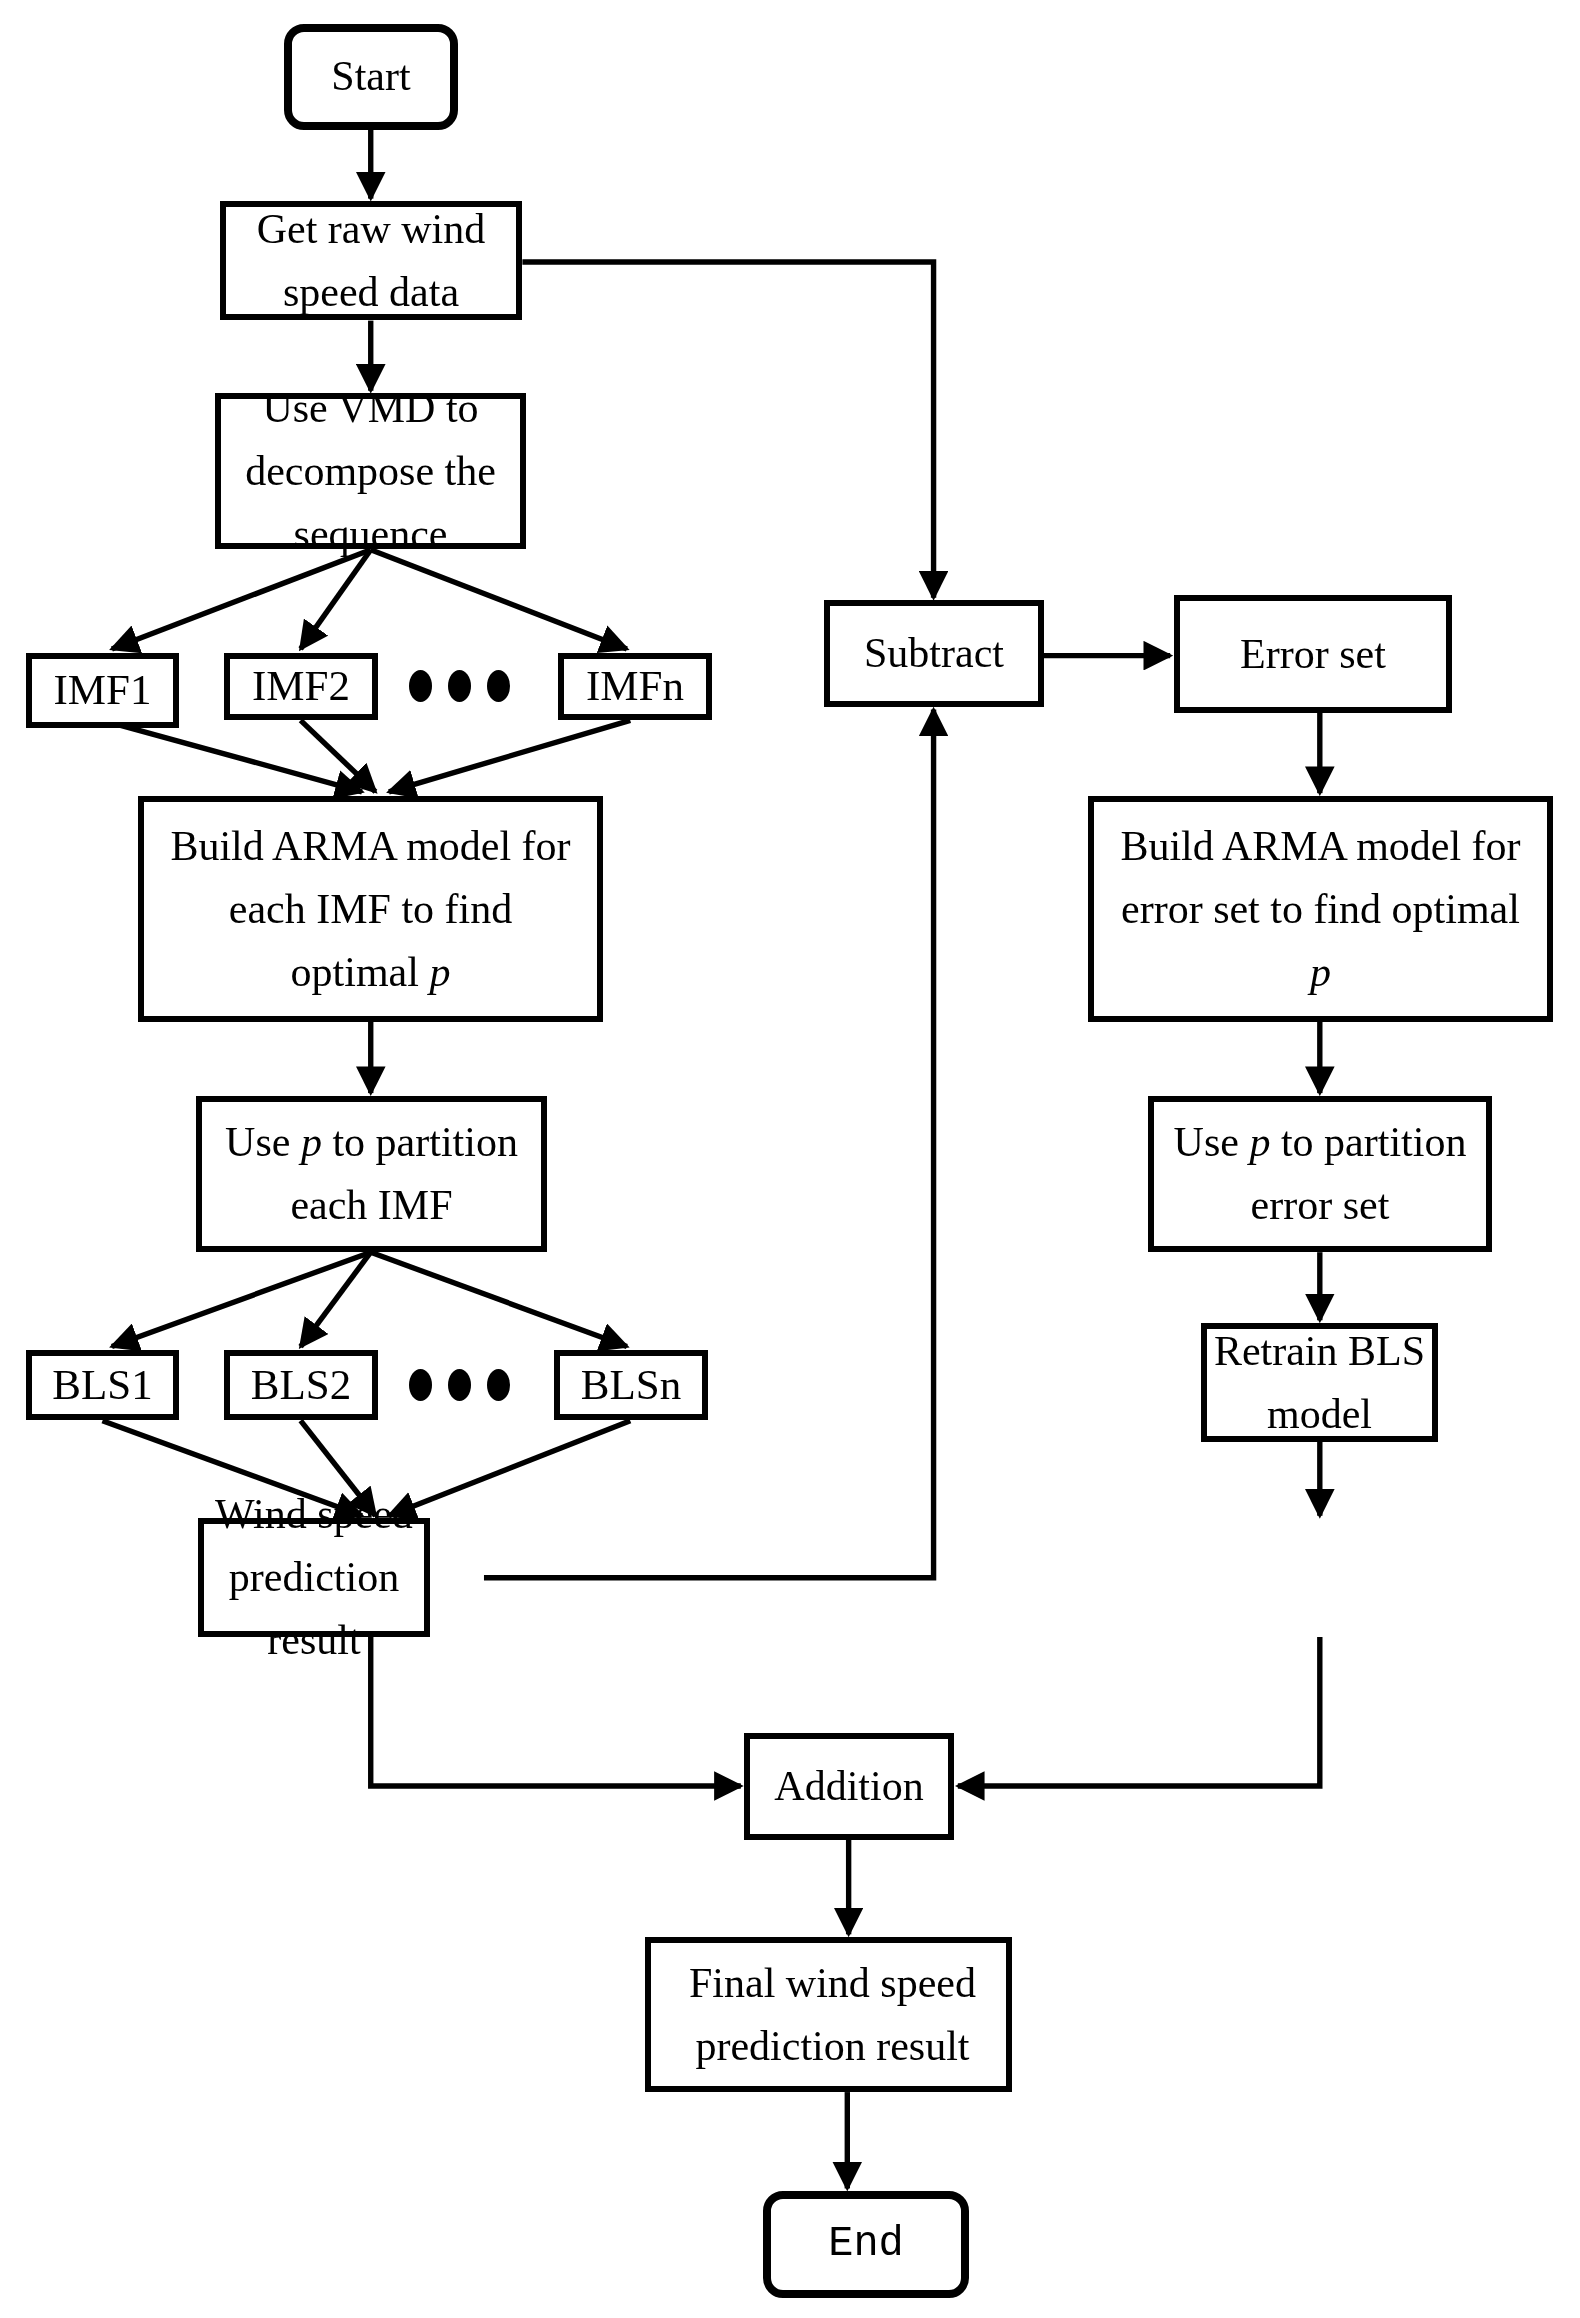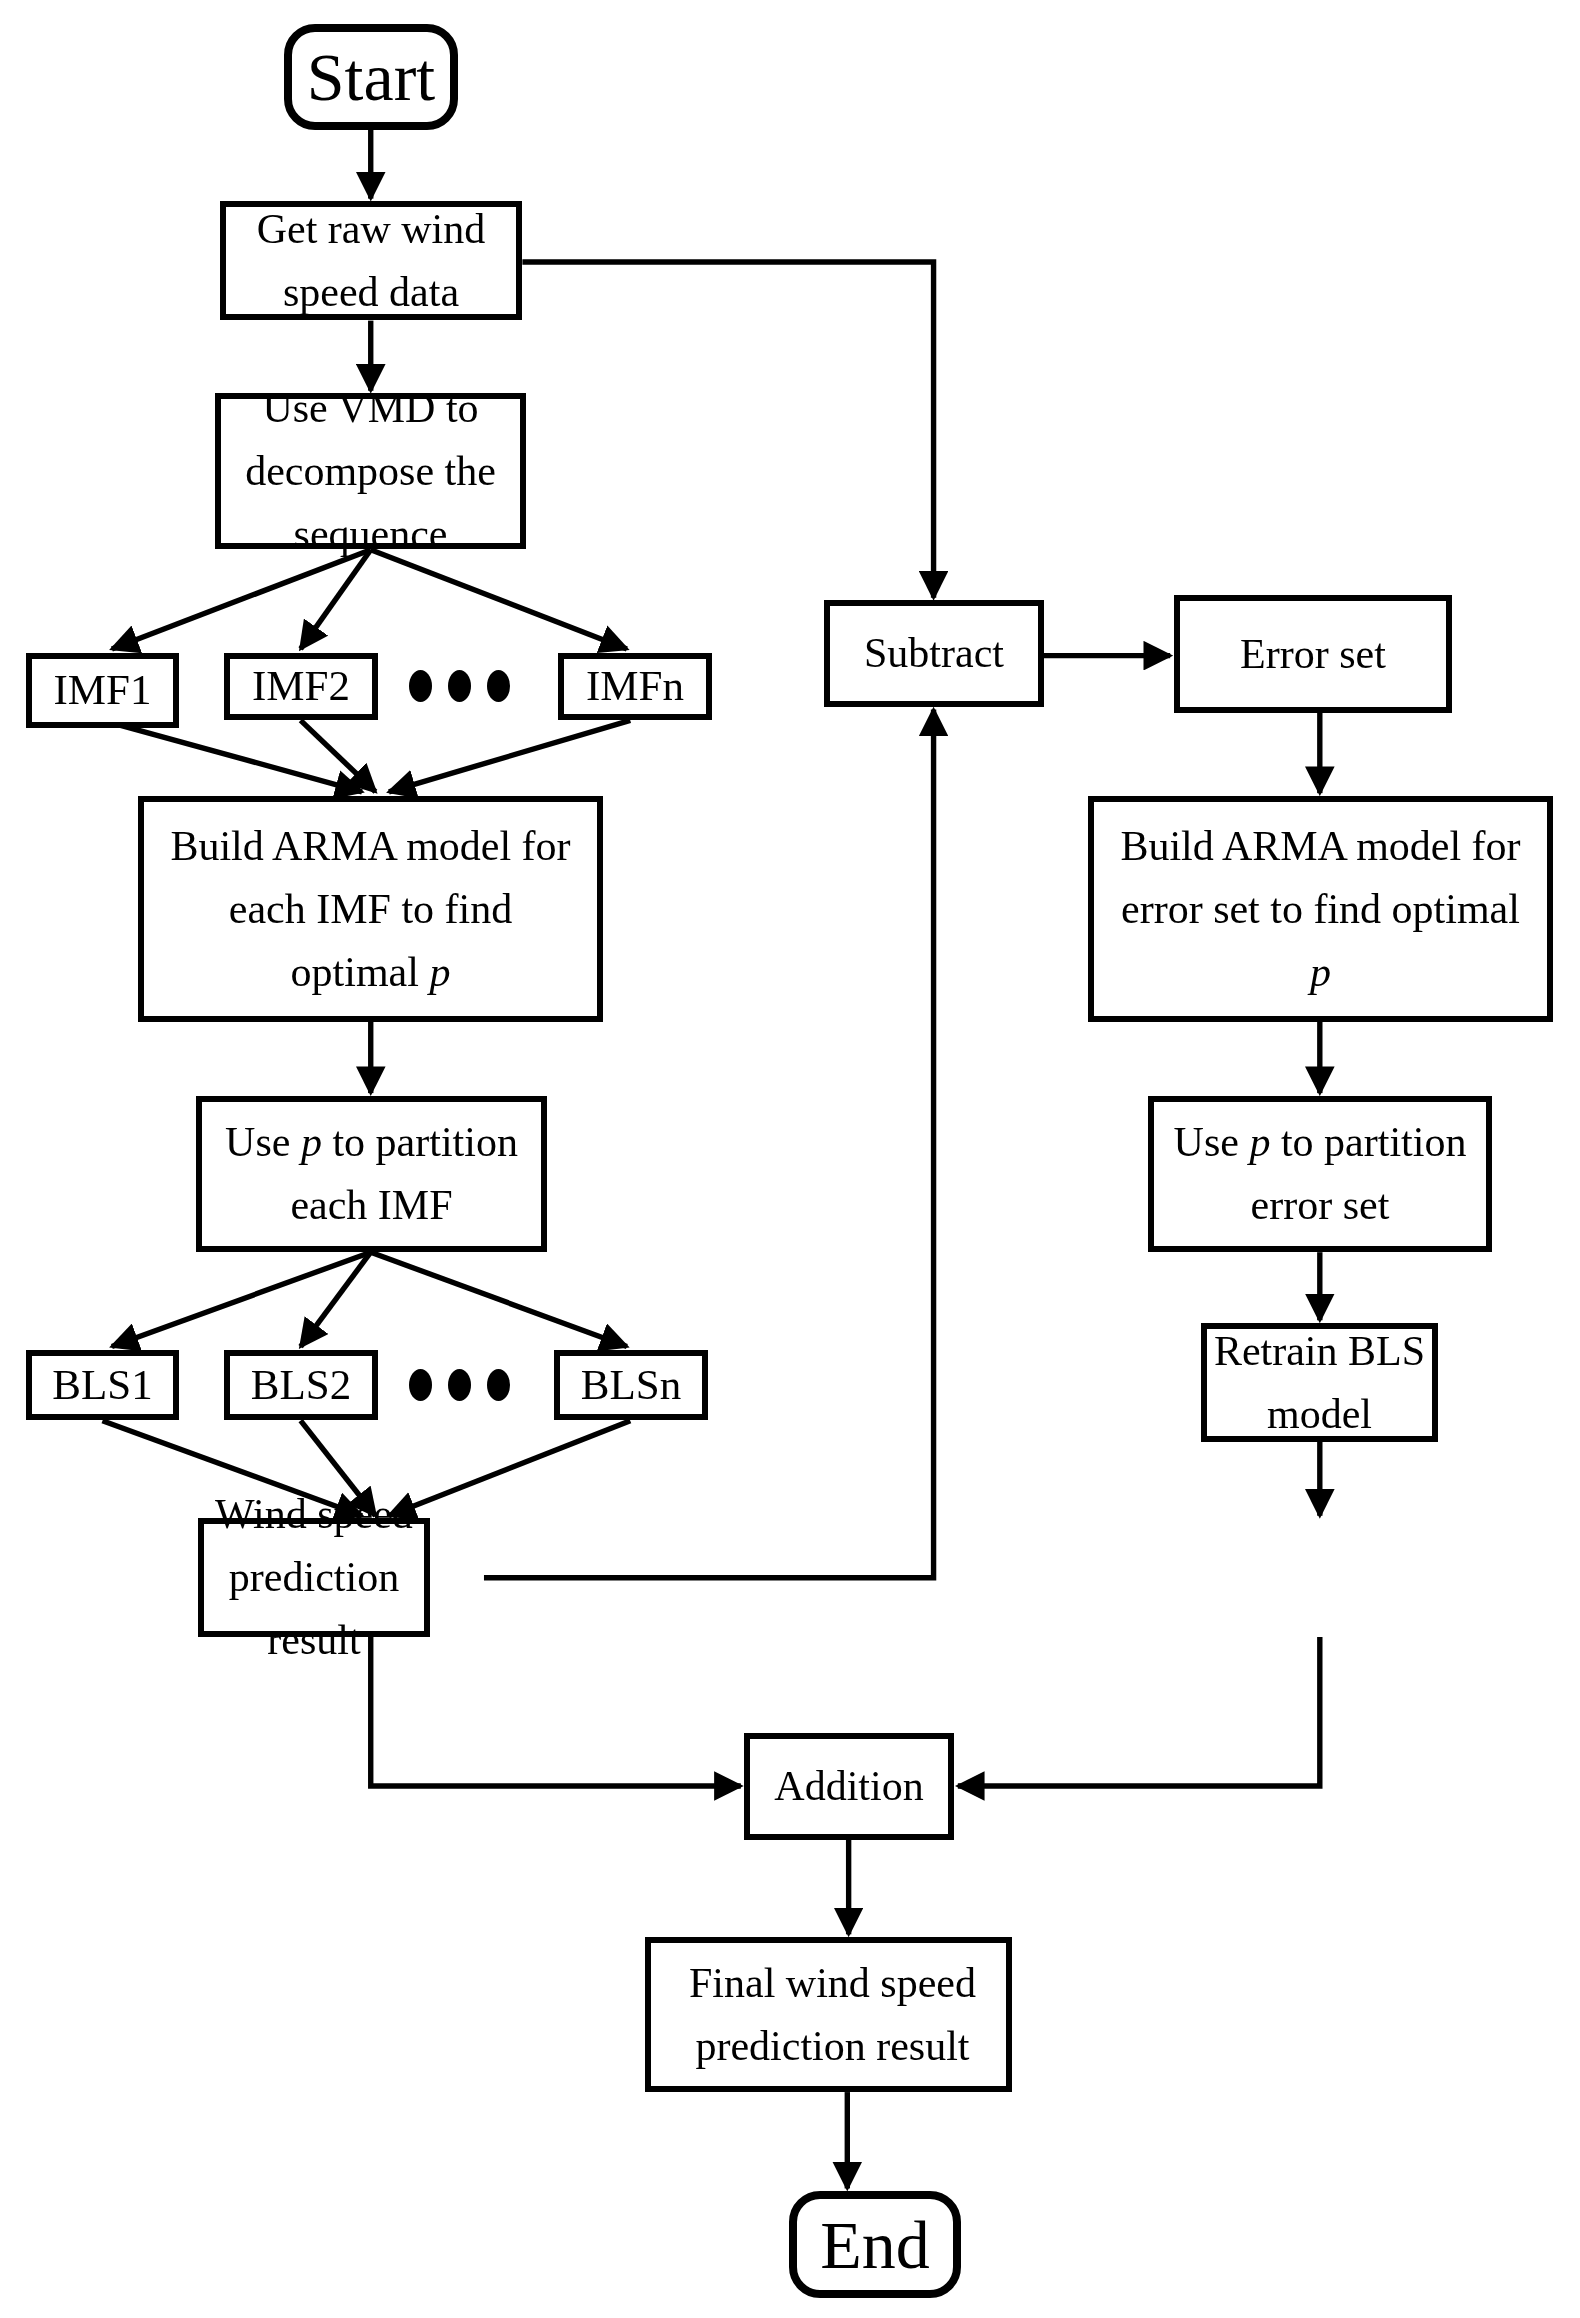--- a/index.html
+++ b/index.html
@@ -17,22 +17,22 @@
     border:6.7px solid #000000;
     background:#ffffff;
     display:flex;align-items:center;justify-content:center;
     text-align:center;
     font-size:42px;line-height:1.5;
     white-space:pre-line;
     z-index:2;
   }
   .terminal{
     border-width:8px;
-    border-radius:31px;
-    font-size:68px;
+    border-radius:20px;
+    font-size:42px;
   }
   .small{font-size:43px;}
   .node i{font-style:italic;}
   .dots{
     position:absolute;display:flex;gap:16px;align-items:center;z-index:2;
   }
   .dot{width:23px;height:32px;border-radius:50%;background:#000000;}
 </style>
 </head>
 <body>
@@ -139,16 +139,16 @@
 
   <div class="node" style="left:1201px;top:1323px;width:237px;height:119px;">Retrain BLS
 model</div>
 
 
   <div class="node" style="left:744px;top:1733px;width:210px;height:107px;">Addition</div>
 
   <div class="node" style="left:645px;top:1937px;width:367px;height:155px;padding-left:8px;">Final wind speed
 prediction result</div>
 
-  <div class="node terminal" style="left:789px;top:2191px;width:172px;height:107px;">End</div>
+  <div class="node terminal" style="left:763px;top:2191px;width:206px;height:107px;font-family:Liberation Mono, monospace;">End</div>
 
 </div>
 
 
 </body></html>

